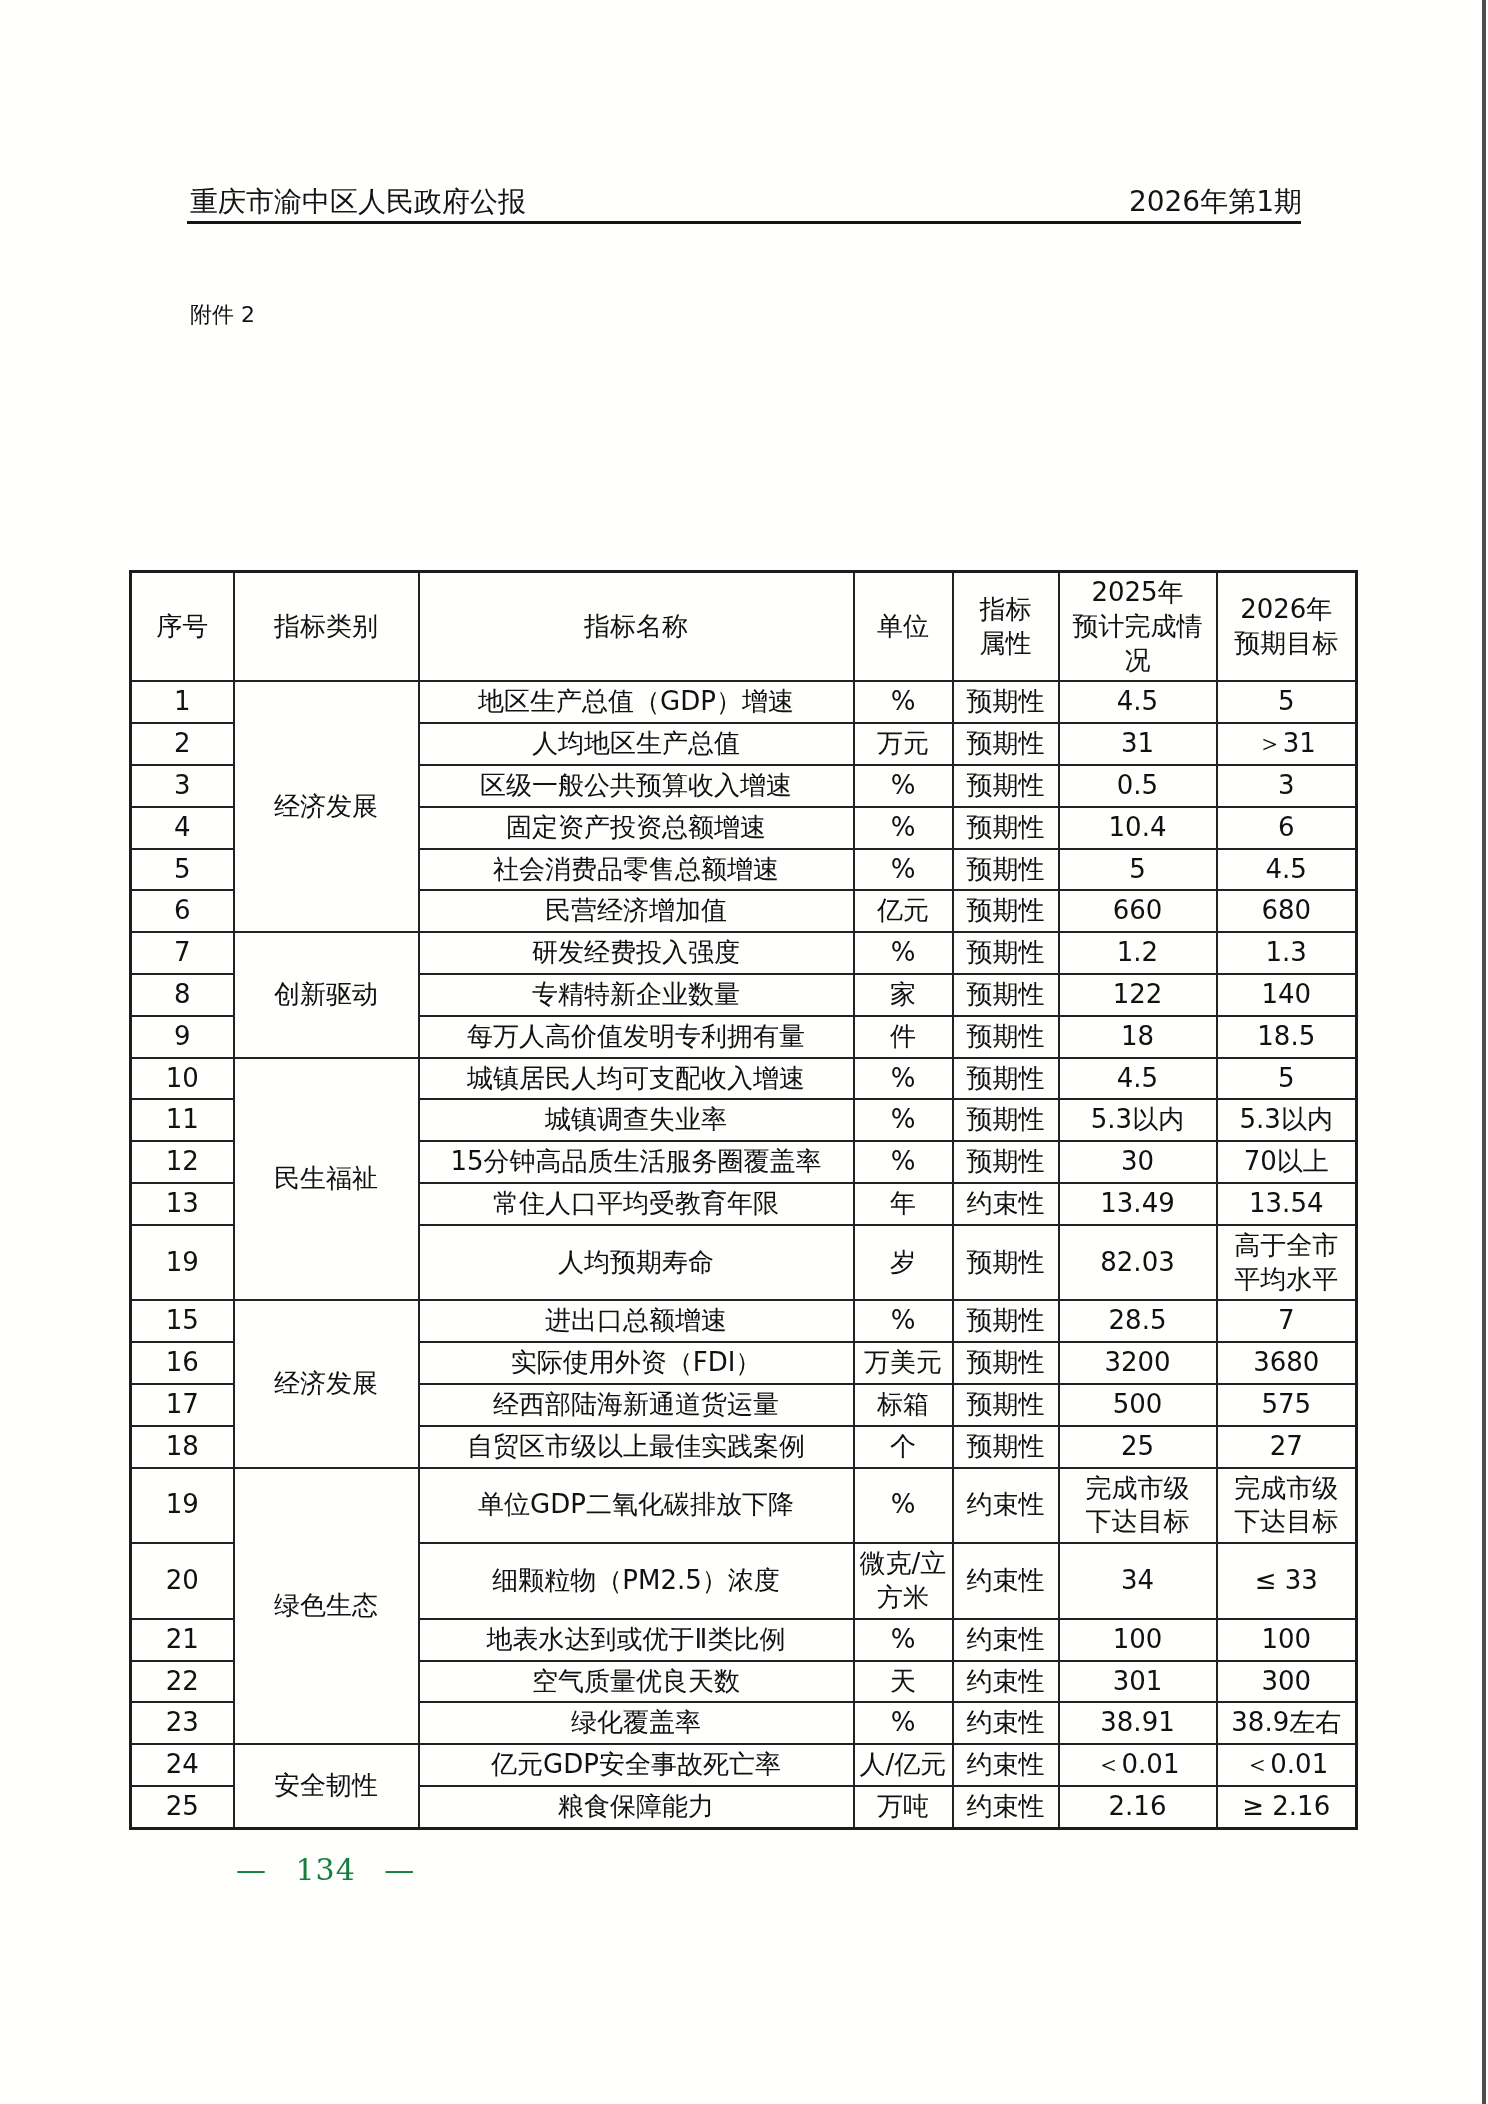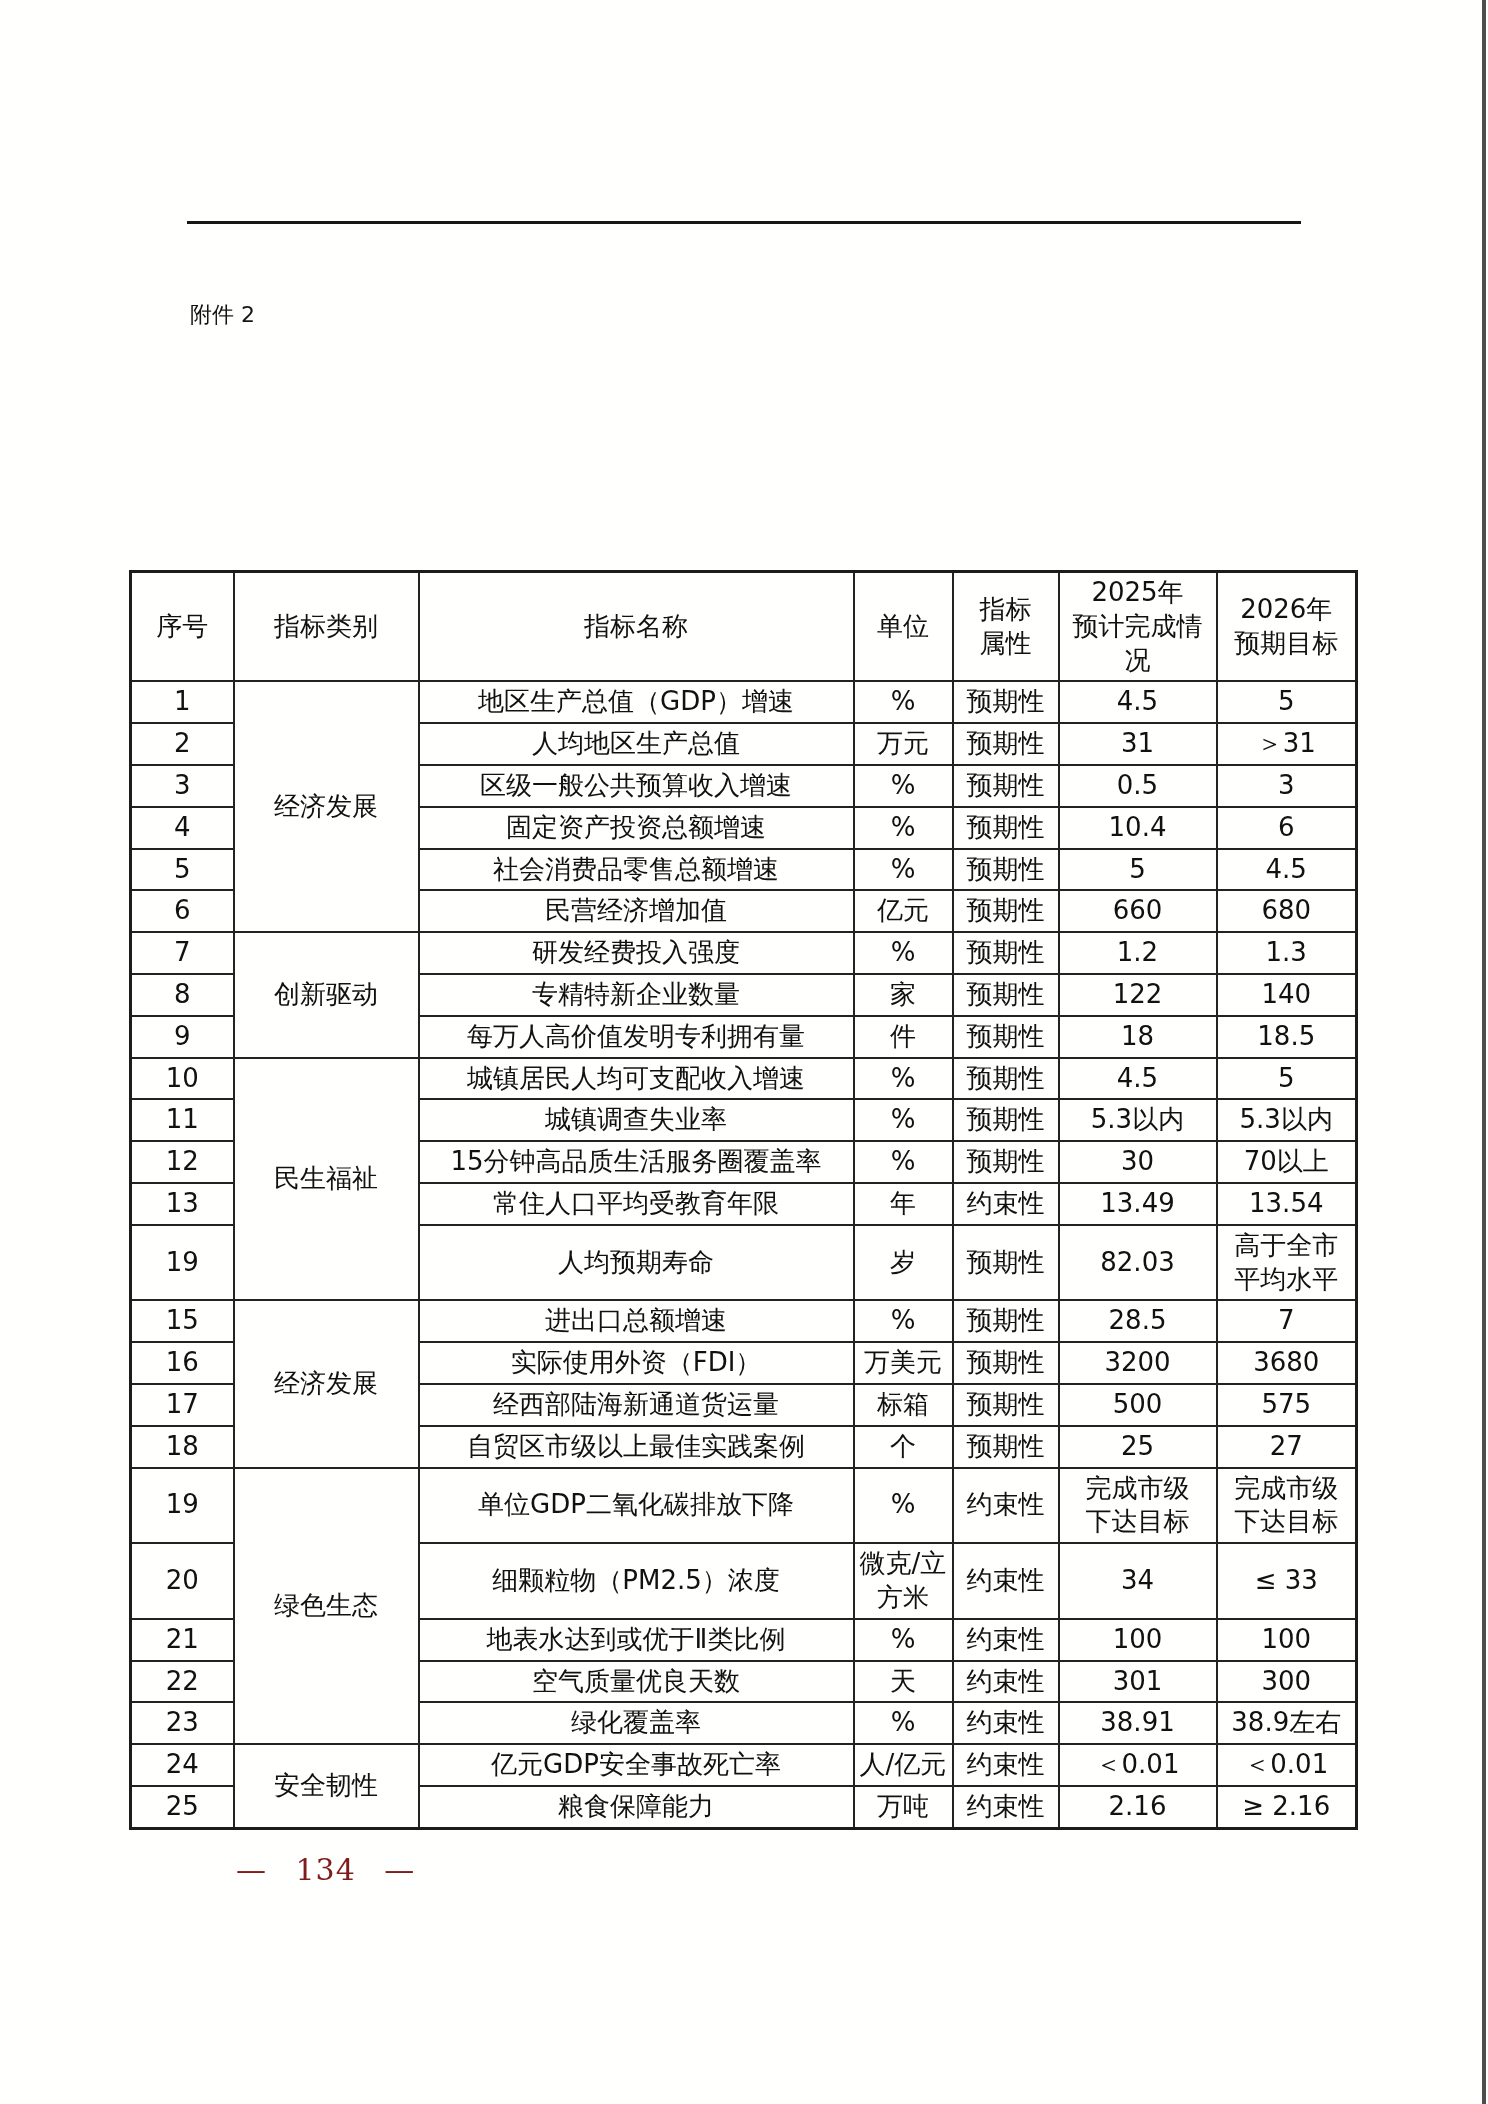--- a/index.html
+++ b/index.html
@@ -59,33 +59,37 @@
   table.targets tbody tr { height: 41px; }
   td.c-name { text-align: left; padding: 3px 7px; white-space: normal; }
   td.c-unit { padding: 3px 2px; }
   .footer {
     position: absolute;
     top: 1852px; left: 236px;
     font-family: "DejaVu Serif", "Liberation Serif", serif;
     font-size: 30px;
     letter-spacing: 1px;
     word-spacing: 18px;
-    color: #7f1d1d;
+    color: #15803d;
   }
   .scan-line {
     position: absolute;
     top: 0; right: 2px; width: 4px; height: 2104px;
     background: #4d4d4d;
   }
 </style>
 </head>
 <body>
 
 <div class="page">
 
+  <div class="page-header">
+    <span>重庆市渝中区人民政府公报</span>
+    <span>2026年第1期</span>
+  </div>
 
   <div class="header-rule"></div>
 
   <div class="attachment">附件 2</div>
 
 
   <div class="table-wrap">
     <table class="targets">
         <colgroup>
           <col style="width: 103px;">

